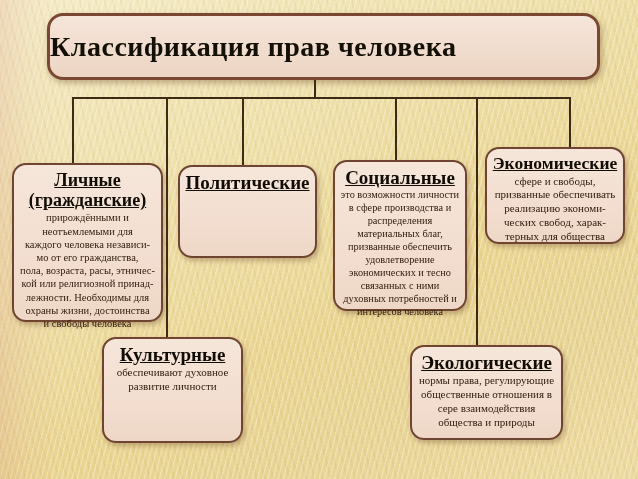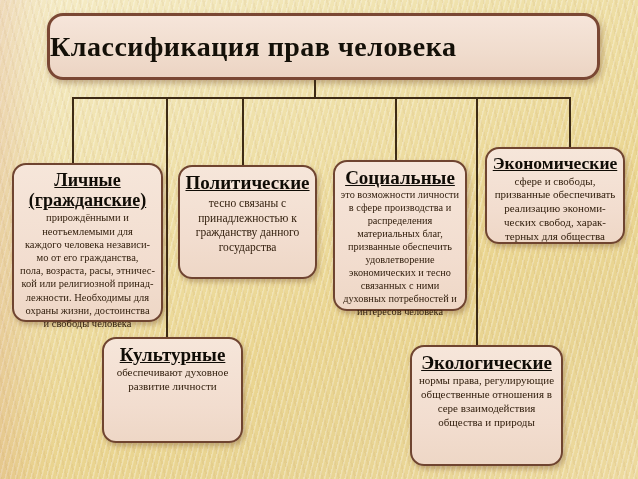--- a/index.html
+++ b/index.html
@@ -38,30 +38,30 @@
     color:#100c06;white-space:pre-line;margin:1px 0 1px 0;text-decoration:underline;
   }
   .node .bd{
     font-size:10.5px;line-height:1.26;color:#33200f;
     white-space:pre-line;
   }
   
   .n-personal {left:12px; top:163px; width:151px; height:159px;}
   .n-personal .hd{font-size:18px;}
   .n-personal .bd{font-size:10.5px;}
-  .n-political{left:178px;top:165px;width:139px;height:114px;}
+  .n-political{left:178px;top:165px;width:139px;height:93px;}
   .n-political .bd{font-size:11.5px;padding-top:2px;}
   .n-social   {left:333px;top:160px;width:134px;height:151px;}
   .n-social .bd{font-size:10.3px;}
   .n-economic {left:485px;top:147px;width:140px;height:97px;}
   .n-economic .hd{font-size:17.5px;}
   .n-economic .bd{font-size:11px;}
   .n-cultural {left:102px;top:337px;width:141px;height:106px;}
   .n-cultural .bd{font-size:11px;}
-  .n-ecological{left:410px;top:345px;width:153px;height:121px;}
+  .n-ecological{left:410px;top:345px;width:153px;height:95px;}
   .n-ecological .bd{font-size:11px;}
 </style>
 </head>
 <body>
 
 <div class="stage">
 
   <div class="titlebox">
     <span>Классификация прав человека</span>
   </div>
@@ -84,24 +84,20 @@
 мо от его гражданства,
 пола, возраста, расы, этничес-
 кой или религиозной принад-
 лежности. Необходимы для
 охраны жизни, достоинства
 и свободы человека</div>
   </div>
 
   <div class="node n-political">
     <div class="hd">Политические</div>
-    <div class="bd">тесно связаны с
-принадлежностью к
-гражданству данного
-государства</div>
   </div>
 
   <div class="node n-social">
     <div class="hd">Социальные</div>
     <div class="bd">это возможности личности
 в сфере производства и
 распределения
 материальных благ,
 призванные обеспечить
 удовлетворение

